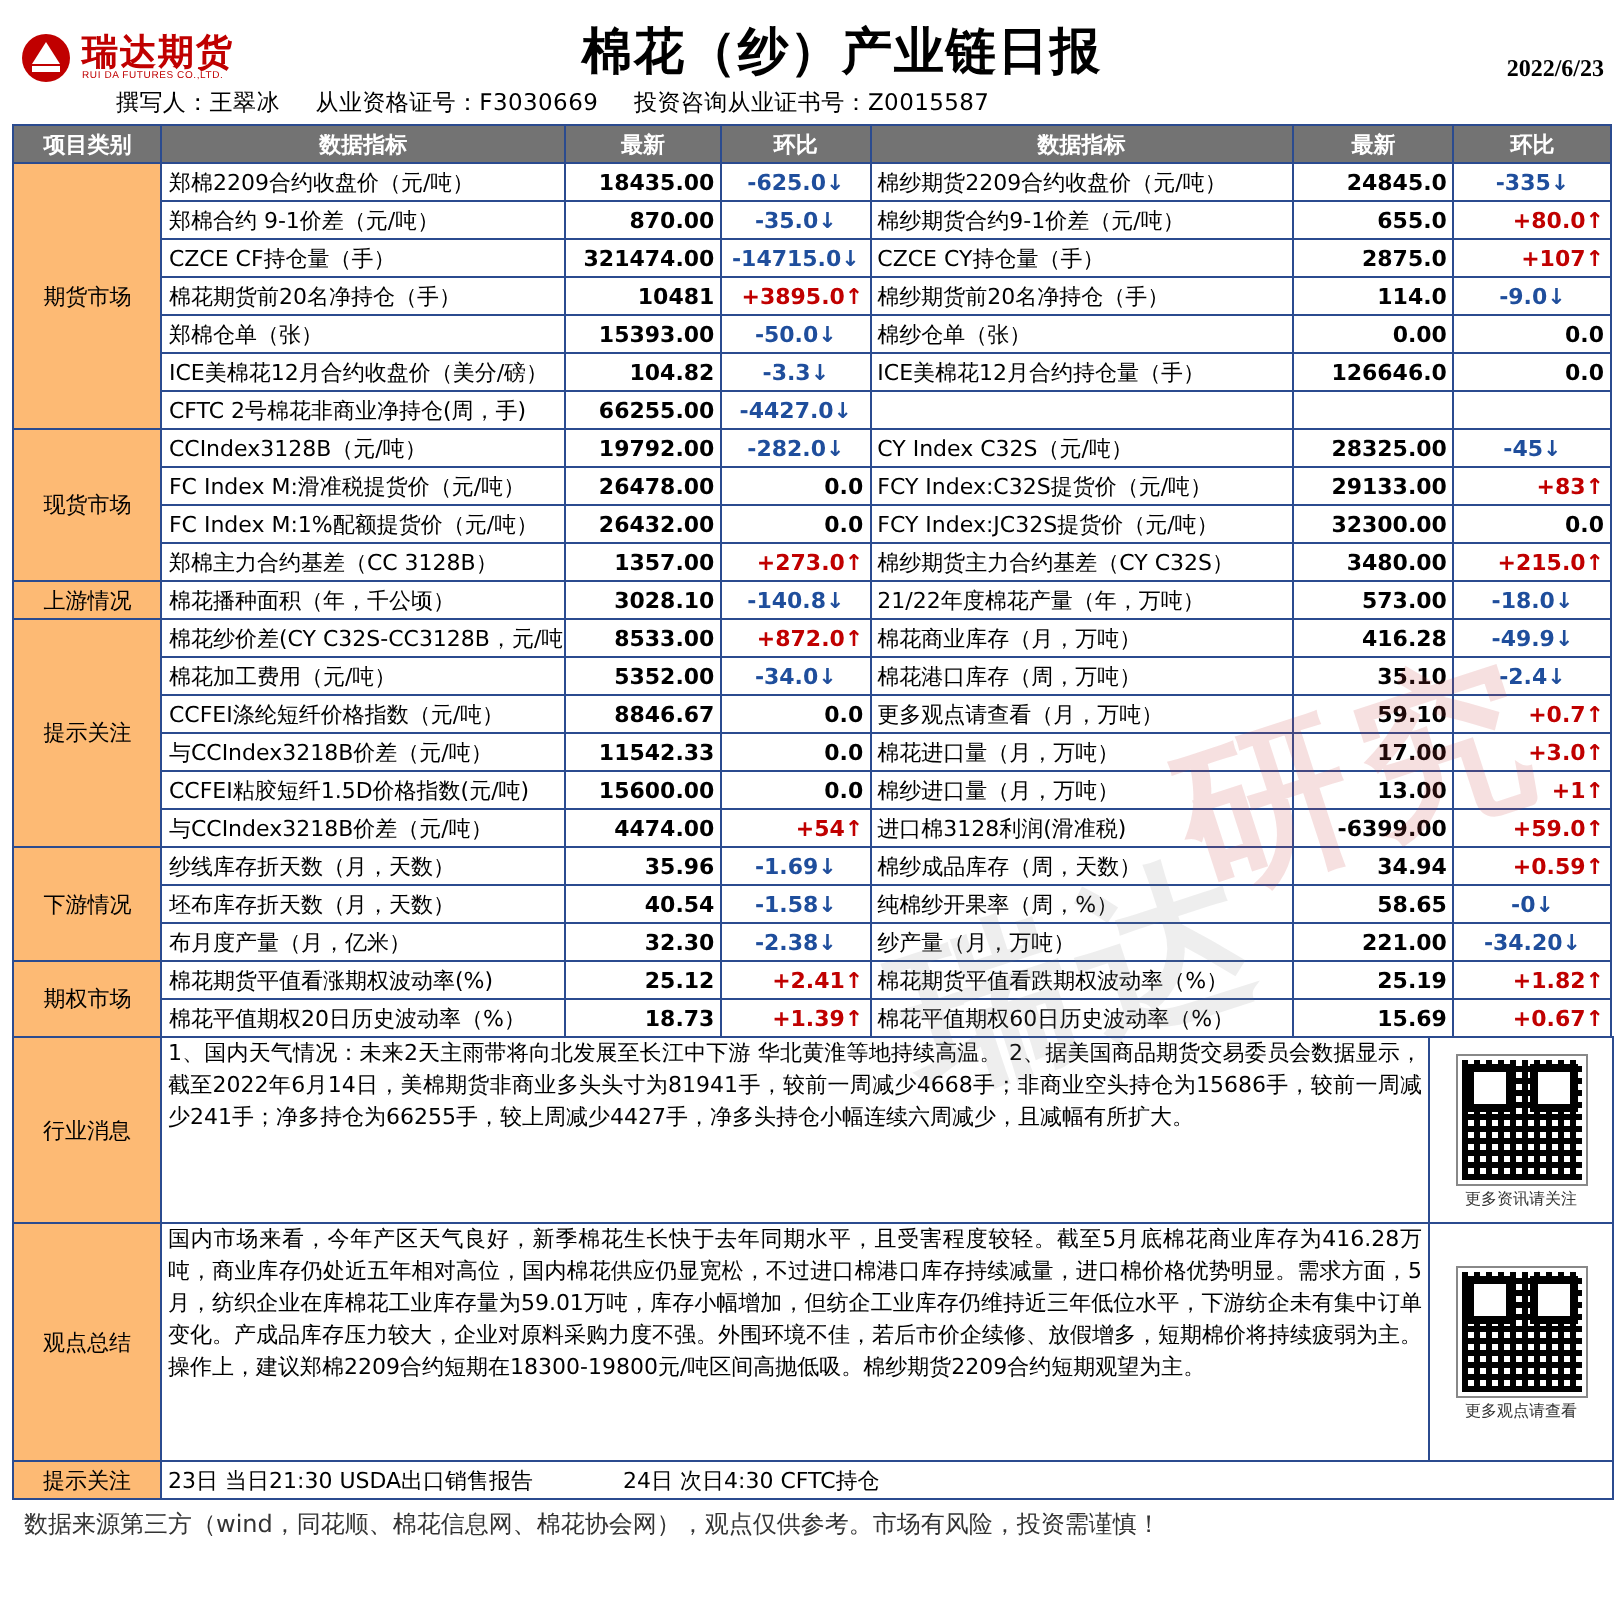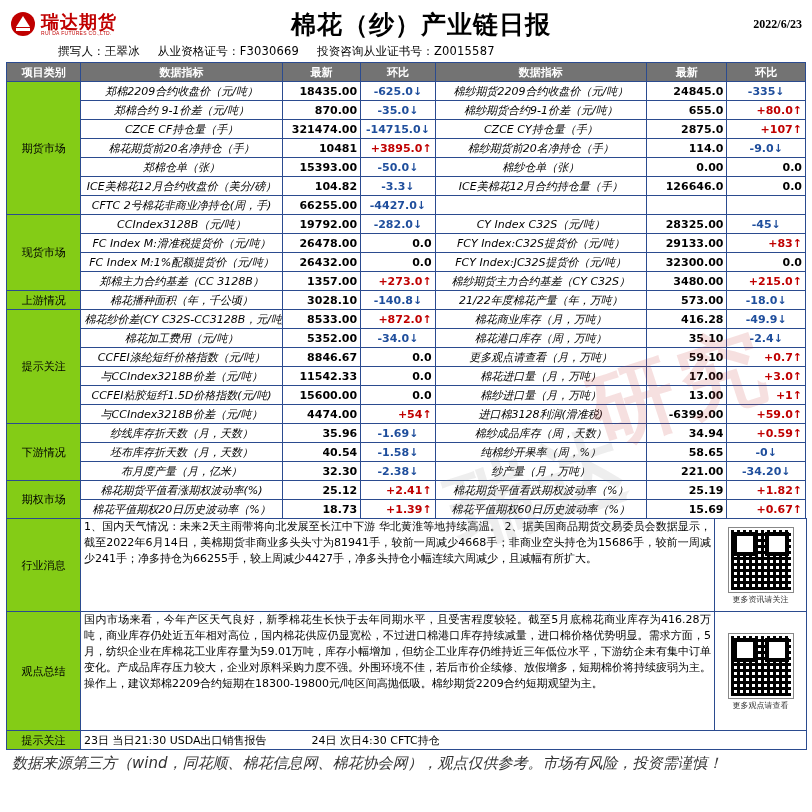--- a/index.html
+++ b/index.html
@@ -1,37 +1,37 @@
 <!DOCTYPE html>
 <html><head>
 <meta charset="utf-8">
 <style>
   html,body{margin:0;padding:0;}
   body{width:812px;height:812px;background:#ffffff;font-family:"Liberation Sans","DejaVu Sans",sans-serif;color:#000;overflow:hidden;}
   .page{position:relative;width:812px;height:812px;box-sizing:border-box;padding:4px 6px 0 6px;}
 
   
-  .header{display:flex;align-items:center;justify-content:space-between;height:36px;padding:2px 4px 0 4px;}
+  .header{display:flex;align-items:flex-end;justify-content:space-between;height:36px;padding:2px 4px 0 4px;}
   .brand{display:flex;align-items:center;gap:5px;width:190px;}
   .brand-logo{width:26px;height:26px;position:relative;flex:0 0 auto;}
   .brand-text{line-height:1;}
   .brand-cn{font-size:18px;font-weight:bold;color:#c00000;letter-spacing:1px;font-family:"DejaVu Sans",sans-serif;}
   .brand-en{font-size:5px;color:#c00000;letter-spacing:.3px;}
   .doc-title{flex:1;text-align:center;font-size:25px;font-weight:bold;letter-spacing:1px;font-family:Liberation Serif, serif;}
   .doc-date{width:160px;text-align:right;font-size:12px;font-weight:bold;font-family:"Liberation Serif",serif;}
 
   .byline{font-size:11.5px;padding:2px 4px 3px 8px;font-family:"DejaVu Sans",sans-serif;letter-spacing:.2px;margin-left:44px;}
   .byline span{margin-right:14px;}
 
   
   table.main{border-collapse:collapse;width:800px;table-layout:fixed;}
   table.main td,table.main th{border:1px solid #2b4b8f;padding:0 3px;font-size:11px;font-family:"DejaVu Sans",sans-serif;height:18px;}
   thead th{background:#737373;color:#fff;font-weight:bold;text-align:center;font-size:12.5px;height:21px;margin-left:16px;}
-  .cat{text-align:center;font-weight:normal;font-size:12px;background:#84cc16;}
-  .item{text-align:center;padding-left:5px;white-space:nowrap;overflow:hidden;font-style:italic;}
+  .cat{text-align:center;font-weight:normal;font-size:12px;background:#fdba74;}
+  .item{text-align:left;padding-left:5px;white-space:nowrap;overflow:hidden;}
   .num{text-align:right;font-weight:bold;font-family:"Liberation Serif",serif;font-size:12px;padding-right:6px;}
   .chg{text-align:right;font-weight:bold;font-family:"Liberation Serif",serif;font-size:12px;padding-right:4px;}
   .up{color:#c00000;}
   .down{color:#1F4E9C;text-align:center;}
   .flat{color:#000;}
 
   
   .blockcell{padding:4px 6px;font-size:11.5px;line-height:1.45;text-align:justify;font-family:"DejaVu Sans",sans-serif;vertical-align:top;}
   .qrwrap{width:92px;text-align:center;vertical-align:middle;padding:2px;}
   .qr{width:60px;height:60px;margin:2px auto 0 auto;background:
@@ -40,21 +40,21 @@
       background-blend-mode:multiply;border:2px solid #fff;outline:1px solid #888;position:relative;}
   .qr:before,.qr:after{content:"";position:absolute;width:16px;height:16px;border:4px solid #000;background:#fff;}
   .qr:before{top:2px;left:2px;}
   .qr:after{top:2px;right:2px;}
   .qrcap{font-size:8px;color:#333;margin-top:2px;}
 
   .tipsrow td{height:20px;}
   .tips{font-size:11.5px;font-family:"DejaVu Sans",sans-serif;padding-left:6px;}
   .tipsgap{display:inline-block;width:38px;}
 
-  .footer{font-size:15px;color:#333;padding:4px 0 0 6px;font-family:"DejaVu Sans",sans-serif;font-style:italic;}
+  .footer{font-size:12px;color:#333;padding:4px 0 0 6px;font-family:"DejaVu Sans",sans-serif;}
 
   
   .wm{position:absolute;right:40px;top:330px;font-size:86px;color:rgba(200,60,60,.16);font-weight:bold;transform:rotate(-18deg);pointer-events:none;font-family:"DejaVu Sans",sans-serif;letter-spacing:6px;}
   .wm2{position:absolute;right:180px;top:430px;font-size:86px;color:rgba(120,120,120,.13);font-weight:bold;transform:rotate(-18deg);pointer-events:none;font-family:"DejaVu Sans",sans-serif;letter-spacing:6px;}
 </style>
 </head>
 <body>
 
 <div class="page">
 

